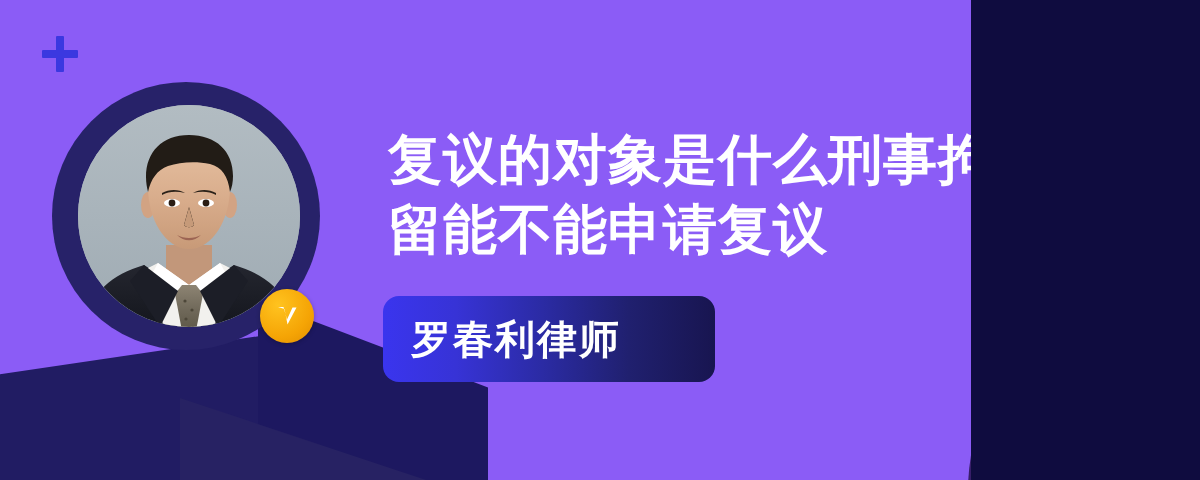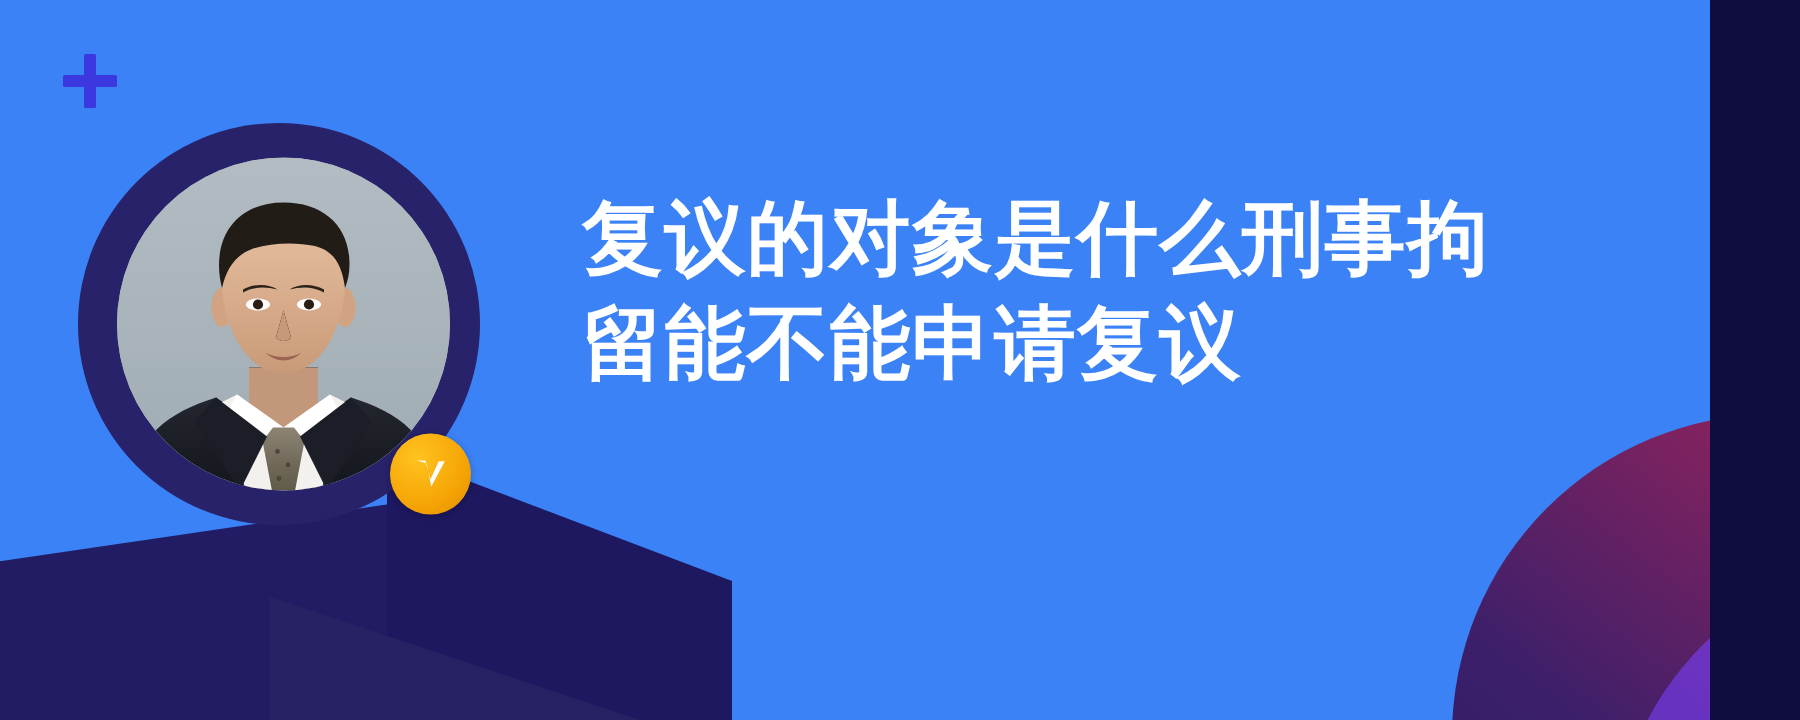--- a/index.html
+++ b/index.html
@@ -2,24 +2,24 @@
 <html><head>
 <meta charset="utf-8">
 <style>
   html, body {
     margin: 0;
     padding: 0;
     background: #0f0c3f;
   }
   .banner {
     position: relative;
-    width: 1140px;
+    width: 971px;
     height: 480px;
     overflow: hidden;
-    background: #3b82f6;
+    background: #8b5cf6;
     font-family: "Liberation Sans", "DejaVu Sans", sans-serif;
   }
 
   
   .bg-layer {
     position: absolute;
     inset: 0;
     overflow: hidden;
   }
 
@@ -262,14 +262,17 @@
         <path d="M7 7 L13.5 9 L16.5 24.5 L25.5 7.5 L21.5 7.5 L16 19.5 L12.5 7 Z" fill="#ffffff"></path>
       </svg>
     </div>
   </div>
 
   <div class="content">
     <h1 class="headline">复议的对象是什么刑事拘
 留能不能申请复议</h1>
   </div>
 
+  <div class="name-pill">
+    <span class="name-text">罗春利律师</span>
+  </div>
 
 </div>
 
 </body></html>

